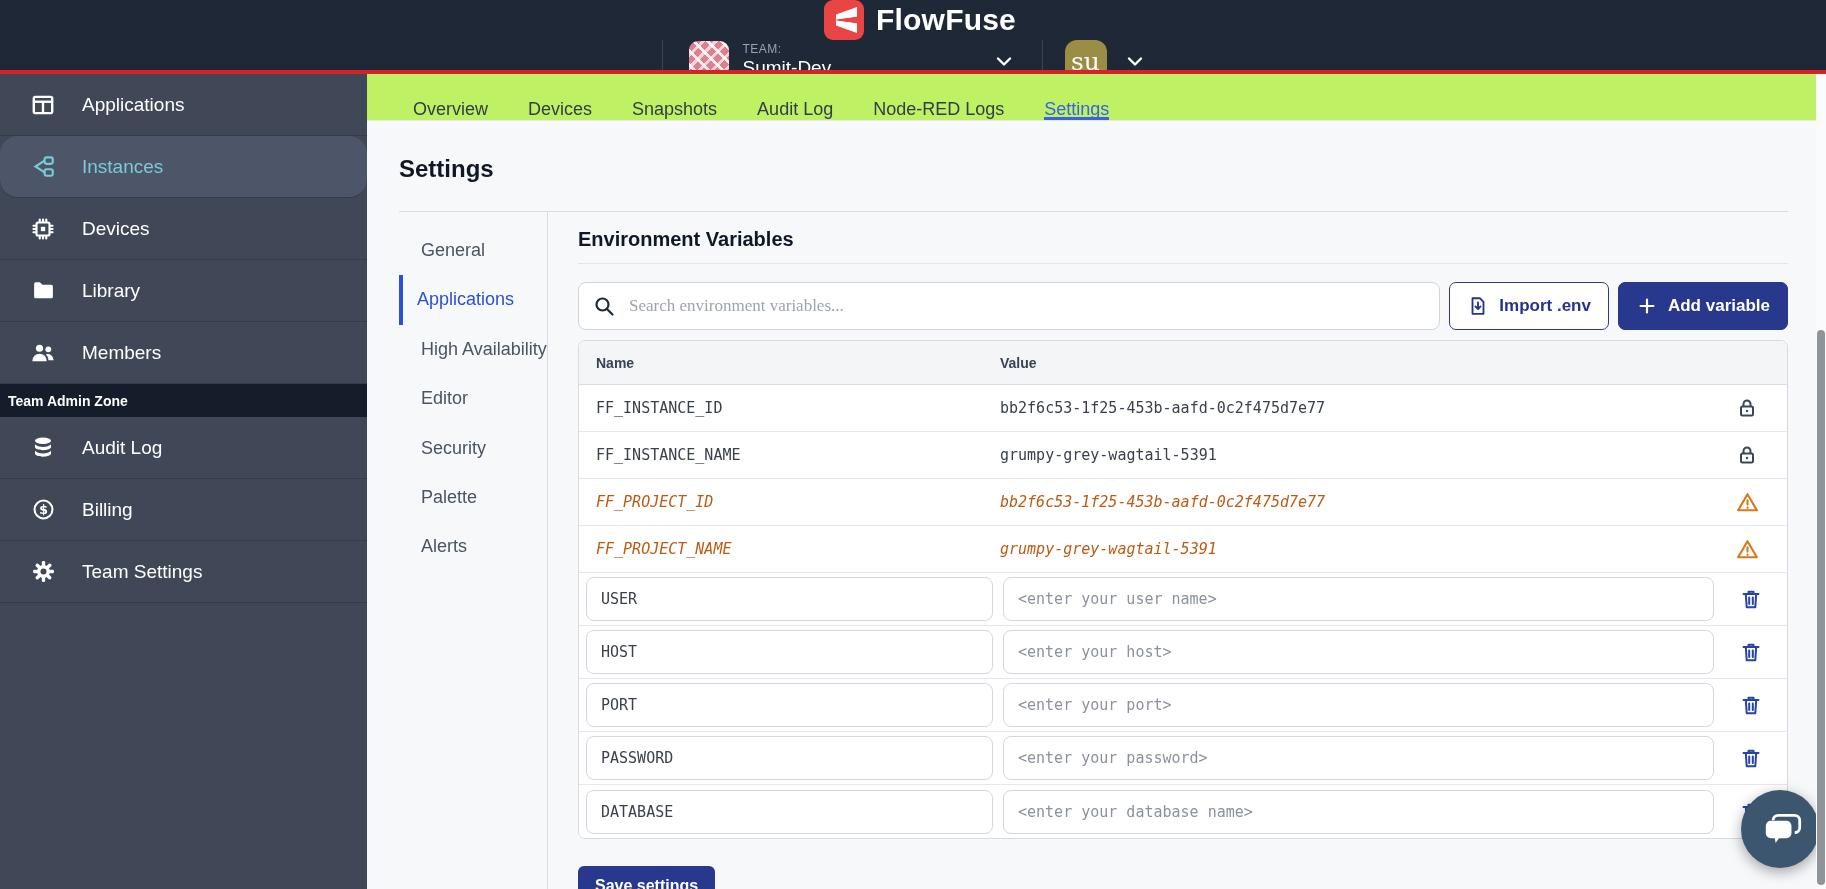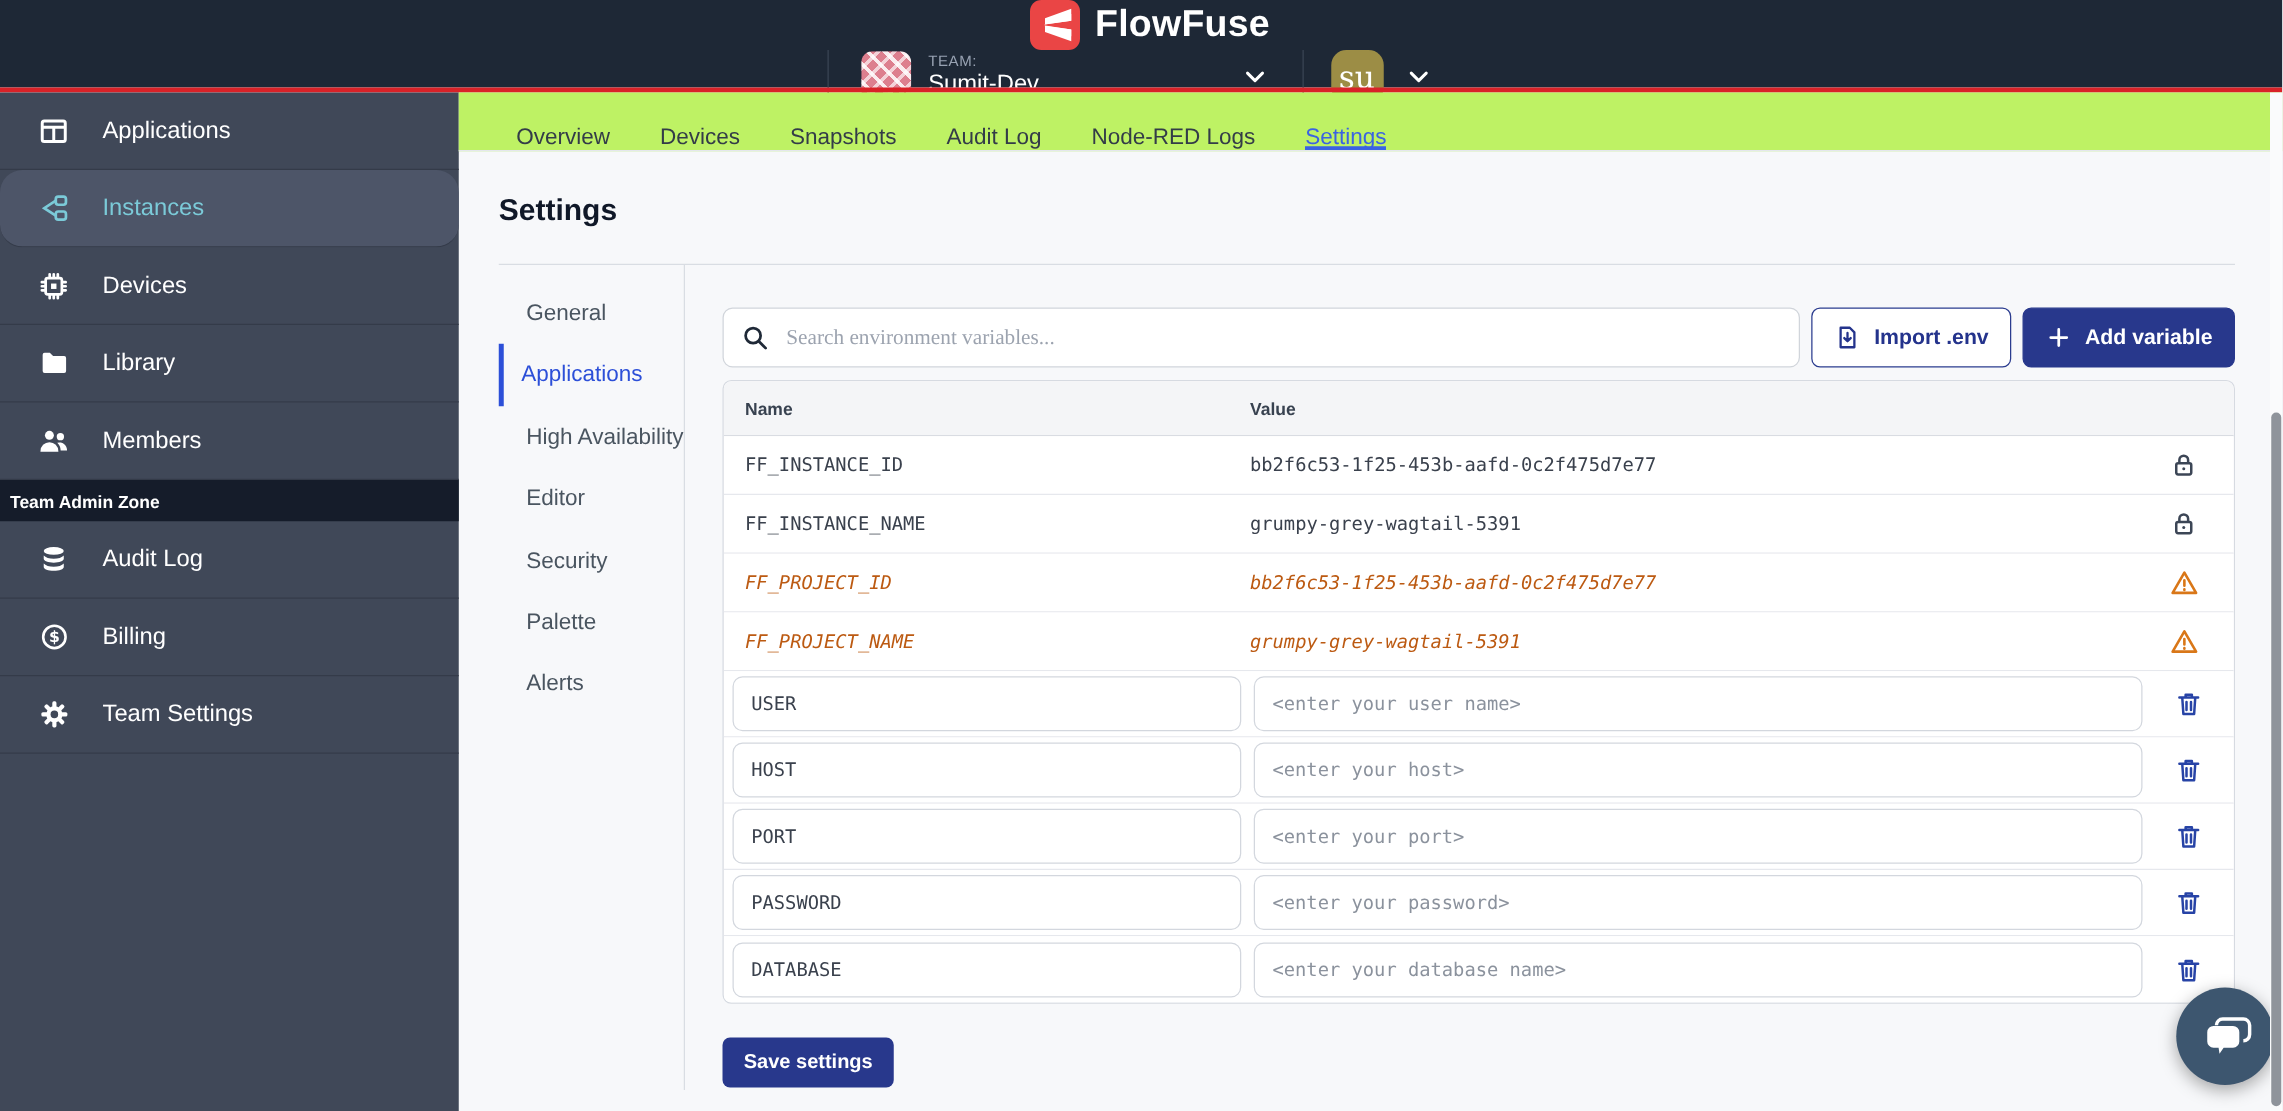--- a/index.html
+++ b/index.html
@@ -261,20 +261,21 @@
             <div class="subnav-item">General</div>
             <div class="subnav-item active">Applications</div>
             <div class="subnav-item">High Availability</div>
             <div class="subnav-item">Editor</div>
             <div class="subnav-item">Security</div>
             <div class="subnav-item">Palette</div>
             <div class="subnav-item">Alerts</div>
           </aside>
         <div class="vdiv"></div>
         <section class="env-col">
+          <h2 class="env-heading">Environment Variables</h2>
           <div class="controls">
             <div class="search-wrap">
               <span class="icon">
                 <svg viewBox="0 0 24 24" width="24" height="24" fill="none" stroke="currentColor" stroke-width="2.2" stroke-linecap="round">
                     <circle cx="10.5" cy="10.5" r="6"></circle>
                     <path d="M15 15l5.5 5.5"></path>
                   </svg>
               </span>
               <input class="search-input" placeholder="Search environment variables..." style="">
             </div>

